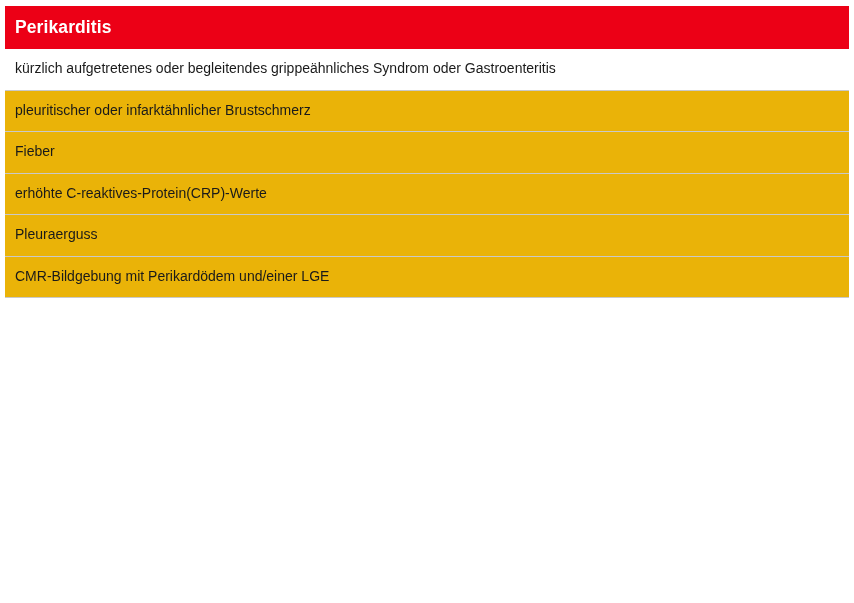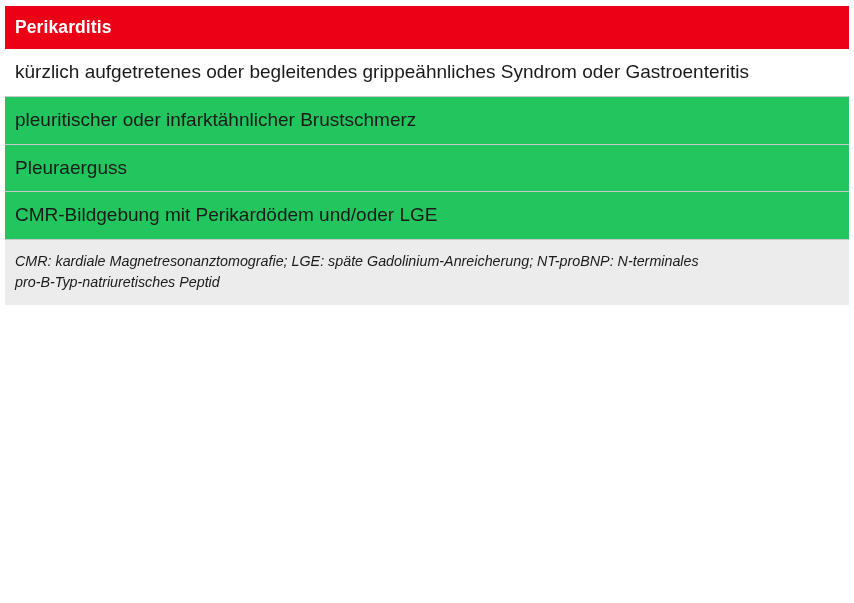--- a/index.html
+++ b/index.html
@@ -28,28 +28,28 @@
   }
   .header-row td {
     background: #ec0016;
     color: #ffffff;
     font-weight: bold;
     font-size: 17.5px;
     padding: 11px 10px 11px 10px;
     letter-spacing: 0.1px;
   }
   .data-row td {
-    font-size: 19px;
+    font-size: 14px;
     padding: 11px 10px 12px 10px;
     line-height: 1.25;
     border-bottom: 1px solid #c9c9c9;
     color: #1a1a1a;
   }
   .data-row.shade td {
-    background: #22c55e;
+    background: #eab308;
   }
   .data-row.plain td {
     background: #ffffff;
   }
   .footnote-row td {
     background: #ececec;
     font-size: 14.3px;
     font-style: italic;
     line-height: 1.45;
     padding: 11px 10px 13px 10px;
@@ -69,26 +69,26 @@
       <tr class="header-row">
         <td>Perikarditis</td>
       </tr>
       <tr class="data-row plain">
         <td>kürzlich aufgetretenes oder begleitendes grippeähnliches Syndrom oder Gastroenteritis</td>
       </tr>
       <tr class="data-row shade">
         <td>pleuritischer oder infarktähnlicher Brustschmerz</td>
       </tr>
       <tr class="data-row shade">
+        <td>Fieber</td>
+      </tr>
+      <tr class="data-row shade">
+        <td>erhöhte C-reaktives-Protein(CRP)-Werte</td>
+      </tr>
+      <tr class="data-row shade">
         <td>Pleuraerguss</td>
       </tr>
       <tr class="data-row shade">
-        <td>CMR-Bildgebung mit Perikardödem und/oder LGE</td>
-      </tr>
-      <tr class="footnote-row">
-        <td>
-          <span>CMR: kardiale Magnetresonanztomografie; LGE: späte Gadolinium-Anreicherung; NT-proBNP: N-terminales</span>
-          <span>pro-B-Typ-natriuretisches Peptid</span>
-        </td>
+        <td>CMR-Bildgebung mit Perikardödem und/einer LGE</td>
       </tr>
     </tbody>
   </table>
 </div>
 
 </body></html>

